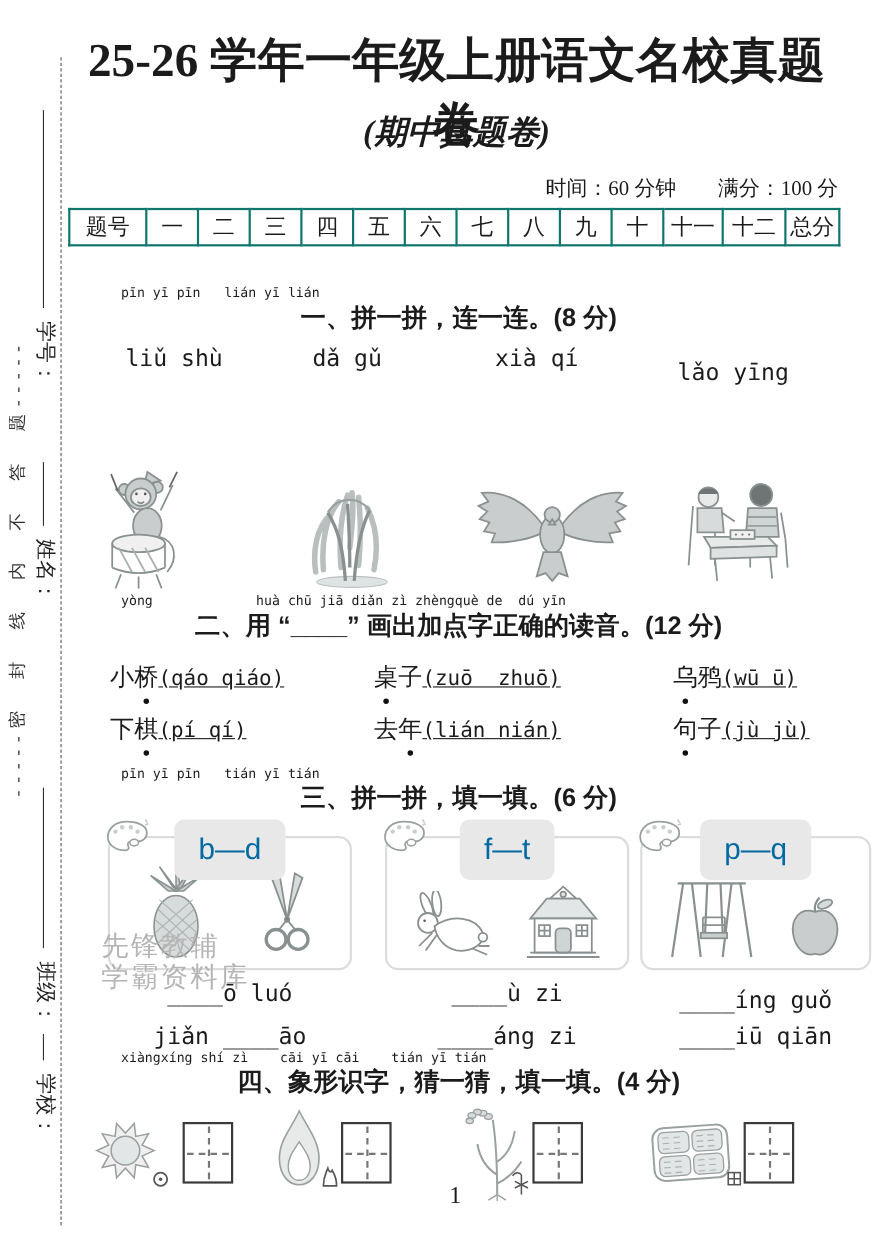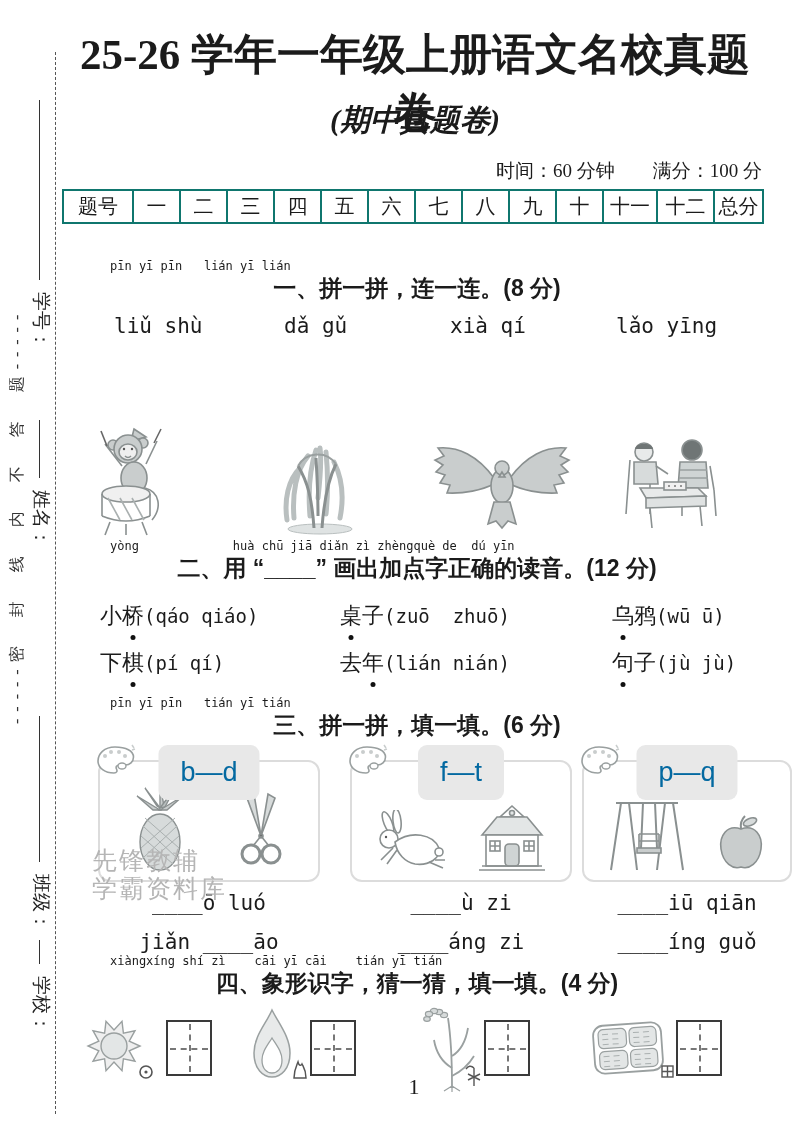--- a/index.html
+++ b/index.html
@@ -41,21 +41,21 @@
   .words-row span{position:absolute;top:0;white-space:pre;}
   .pics-row1{position:absolute;left:62px;top:424px;width:710px;height:116px;}
   .pics-row1 .pic{position:absolute;}
 
   
   .s2-items{position:absolute;left:62px;top:601px;width:710px;height:96px;}
   .s2-item{position:absolute;font-size:22px;white-space:nowrap;}
   .zi{position:relative;display:inline-block;}
   .zi.dotted::after{content:"";position:absolute;left:50%;transform:translateX(-50%);
     bottom:-9px;width:5px;height:5px;border-radius:50%;background:#111;}
-  .s2-item .py{font-family:"DejaVu Sans Mono",monospace;font-size:19px;white-space:pre;}
+  .s2-item .py{font-family:"DejaVu Sans Mono",monospace;font-size:19px;white-space:pre;text-decoration:underline;}
 
   
   .s3-groups{position:absolute;left:62px;top:760px;width:730px;height:200px;}
   .s3-group{position:absolute;top:0;}
   .gbox{position:relative;height:118px;border:2px solid #dcdcdc;border-radius:12px;background:#fff;}
   .pill{position:absolute;top:-17px;left:50%;transform:translateX(-50%);
     background:#e8e8e8;border-radius:9px;padding:12px 22px;
     font-family:"Liberation Sans",sans-serif;font-size:27px;color:#0369a1;white-space:nowrap;}
   .palette{position:absolute;top:-20px;left:-6px;}
   .gimgs{display:flex;justify-content:space-around;align-items:flex-end;
@@ -130,21 +130,21 @@
     </table>
 
   <div class="sec-head" style="top:260px;">
     <div class="py">pīn yī pīn   lián yī lián</div>
     <div class="ti">一、拼一拼，连一连。(8 分)</div>
   </div>
   <div class="words-row">
     <span style="left:52px;">liǔ shù</span>
     <span style="left:222px;">dǎ gǔ</span>
     <span style="left:388px;">xià qí</span>
-    <span style="left:554px;">lǎo yīng</span>
+    <span style="left:554px;margin-top:12px;">lǎo yīng</span>
   </div>
 
   <div class="pics-row1">
 
     <span class="pic" style="left:26px;top:2px;">
       <svg width="92" height="110" viewBox="0 0 92 110">
         <g stroke="#8a9090" stroke-width="1.6" fill="none">
           <polygon points="46,3 58,11 43,15" fill="#c9cdcd"></polygon>
           <circle cx="25" cy="19" r="5" fill="#c9cdcd"></circle>
           <circle cx="55" cy="17" r="5" fill="#c9cdcd"></circle>
@@ -379,22 +379,22 @@
             <svg width="54" height="60" viewBox="0 0 54 60">
               <g stroke="#8a9090" stroke-width="1.6">
                 <path d="M27,15 C13,10 5,22 7,35 C9,49 19,56 27,53 C35,56 45,49 47,35 C49,22 41,10 27,15 Z" fill="#c9cdcd"></path>
                 <path d="M27,15 C26,9 28,5 31,2" fill="none" stroke-width="2"></path>
                 <ellipse cx="36" cy="8" rx="7" ry="3.5" transform="rotate(-22 36 8)" fill="#d7dbdb"></ellipse>
               </g>
             </svg>
           </span>
         </div>
       </div>
+      <div class="gblank b2">____íng guǒ</div>
       <div class="gblank b1">____iū qiān</div>
-      <div class="gblank b2">____íng guǒ</div>
     </div>
   </div>
 
   <div class="watermark">
     <div>先锋教辅</div>
     <div>学霸资料库</div>
   </div>
 
   <div class="sec-head" style="top:955px;">
     <div class="py">xiàngxíng shí zì    cāi yī cāi    tián yī tián</div>

